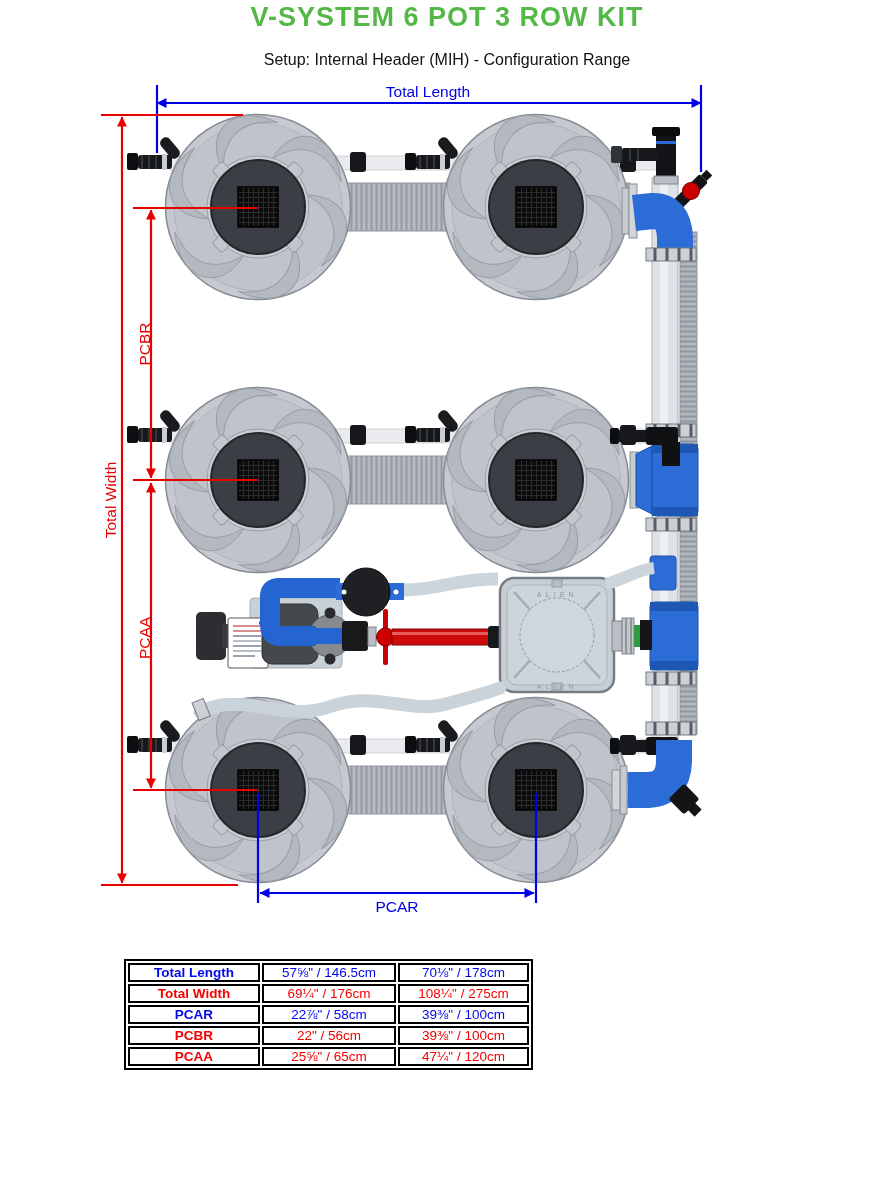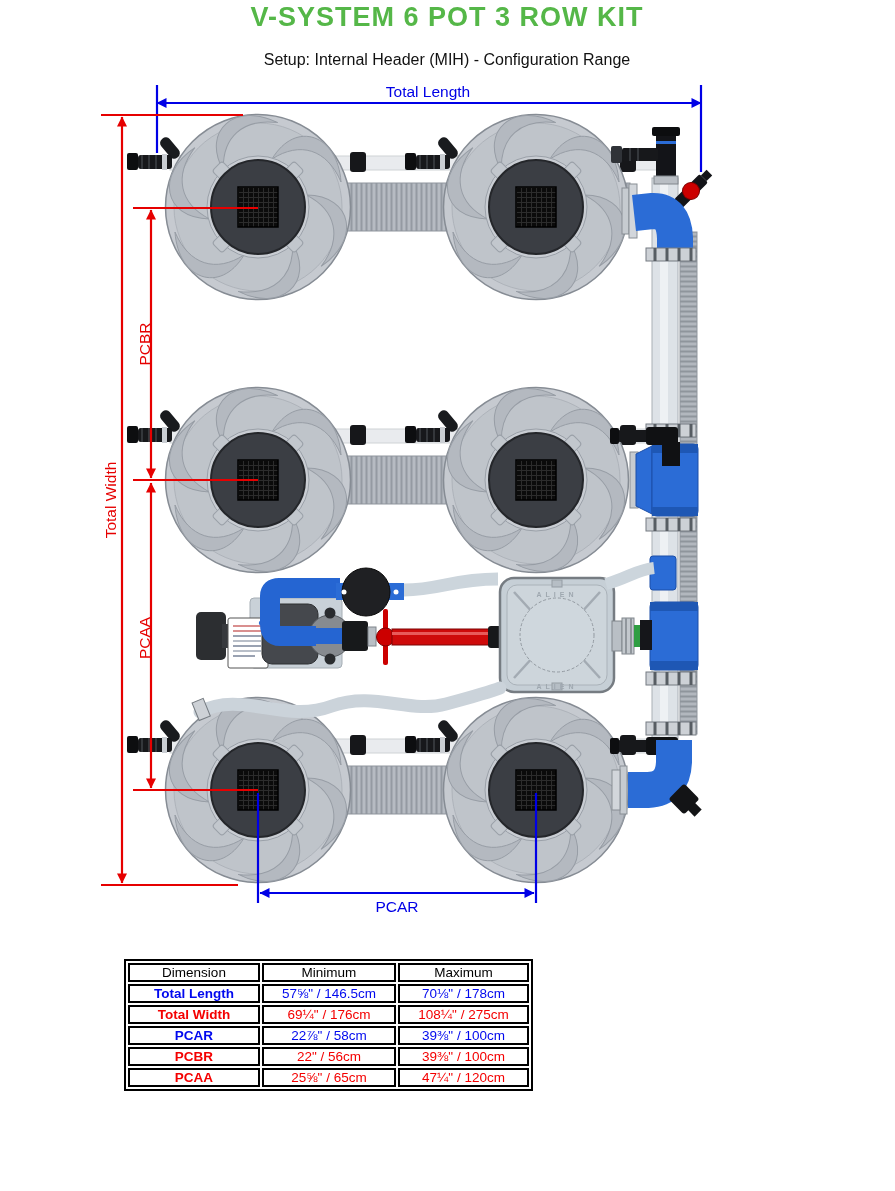--- a/index.html
+++ b/index.html
@@ -303,25 +303,20 @@
 </svg>
 
 <table class="dim-table">
   <colgroup>
       <col style="width:132px">
       <col style="width:134px">
       <col style="width:131px">
     </colgroup>
   <tbody>
     <tr>
-      <td class="hcell">Dimension</td>
-      <td class="hcell">Minimum</td>
-      <td class="hcell">Maximum</td>
-    </tr>
-    <tr>
       <td class="lbl c-blue">Total Length</td>
       <td class="c-blue">57⅝" / 146.5cm</td>
       <td class="c-blue">70⅛" / 178cm</td>
     </tr>
     <tr>
       <td class="lbl c-red">Total Width</td>
       <td class="c-red">69¼" / 176cm</td>
       <td class="c-red">108¼" / 275cm</td>
     </tr>
     <tr>

